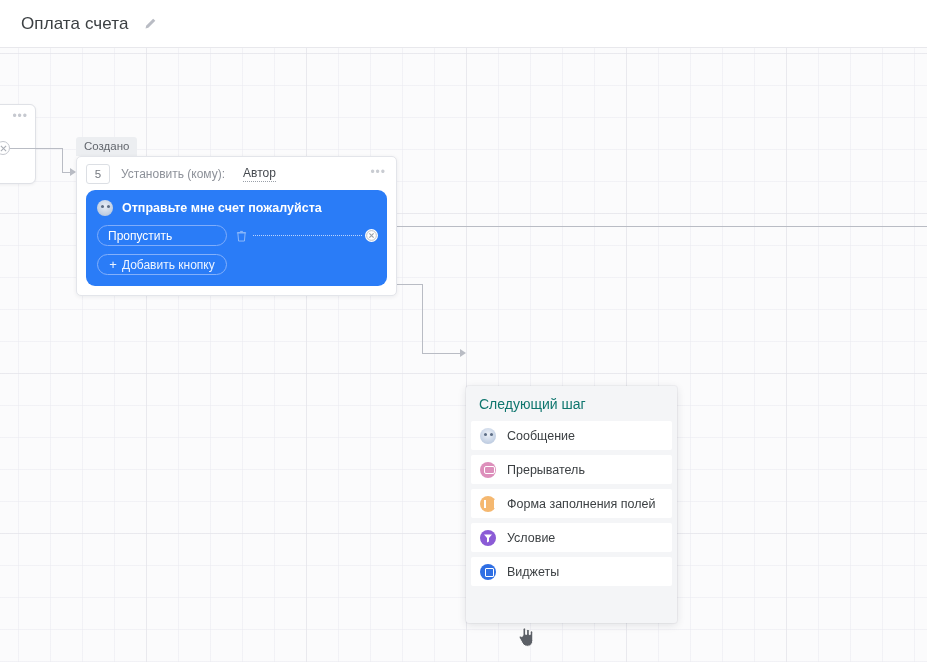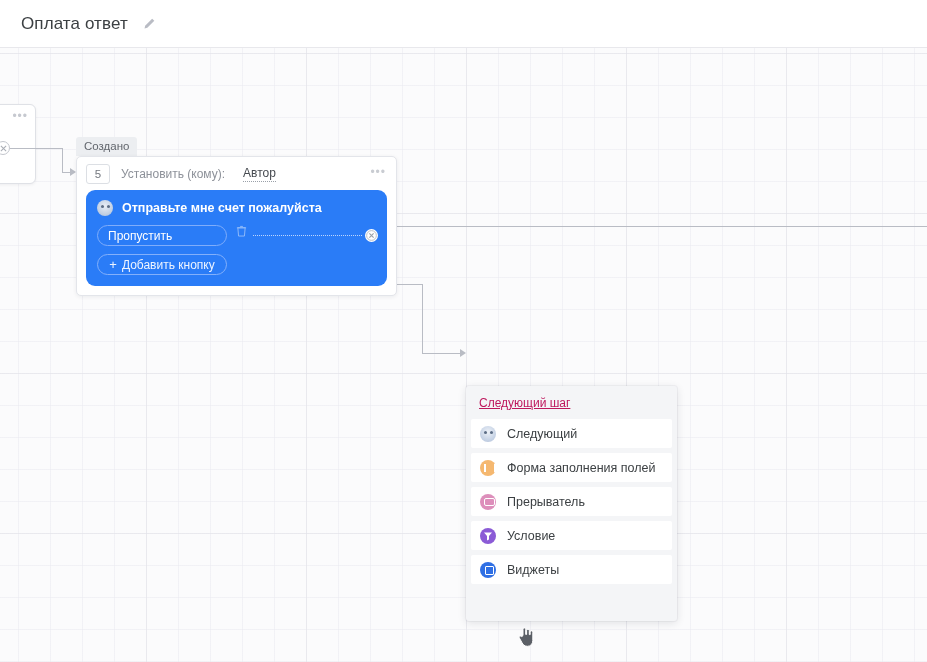--- a/index.html
+++ b/index.html
@@ -201,21 +201,21 @@
   .bubble-avatar::after  { right: 3.5px; }
   .bubble-text {
     margin-left: 9px;
     font-size: 12.5px;
     color: #ffffff;
     font-weight: 600;
   }
 
   .btn-row {
     display: flex;
-    align-items: flex-start;
+    align-items: center;
     margin-top: 9px;
     position: relative;
     height: 21px;
   }
   .btn-pill {
     width: 130px;
     height: 21px;
     border-radius: 11px;
     border: 1px solid #7fadfb;
     background: #2a7cf7;
@@ -303,24 +303,23 @@
     left: 466px; top: 338px;
     width: 211px;
     background: #f4f5f7;
     border-radius: 3px;
     box-shadow: 0 2px 9px rgba(25,30,50,.12), 0 0 0 1px rgba(25,30,50,.04);
     padding-bottom: 0;
     box-sizing: border-box;
     overflow: hidden;
   }
   #menu .menu-title {
-    font-size: 12px;
-    color: #be185d;
+    font-size: 14px;
+    color: #0f766e;
     padding: 10px 0 9px 13px;
-    text-decoration: underline;
   }
   .menu-item {
     display: flex;
     align-items: center;
     height: 29px;
     background: #ffffff;
     margin: 0 5px 5px 5px;
     padding-left: 9px;
     border-radius: 2px;
     position: relative;
@@ -398,21 +397,21 @@
     position: absolute;
     left: 518px; top: 578px;
     z-index: 80;
     pointer-events: none;
   }
 </style>
 </head>
 <body>
 
 <div id="topbar">
-  <span class="title">Оплата ответ</span>
+  <span class="title">Оплата счета</span>
   <span class="pencil">
     <svg width="14" height="14" viewBox="0 0 16 16" aria-hidden="true">
       <path d="M11.6 1.9l2.5 2.5-8 8-3.2.7.7-3.2z" fill="#b9bcc4"></path>
     </svg>
   </span>
 </div>
 
 <div id="canvas">
 
   <div id="left-node">
@@ -478,31 +477,31 @@
       </div>
     </div>
 
   </div>
 
   <div id="menu">
     <div class="menu-title">Следующий шаг</div>
 
     <div class="menu-item">
       <span class="mi-icon ic-bot"></span>
-      <span class="mi-label">Следующий</span>
+      <span class="mi-label">Сообщение</span>
+    </div>
+
+    <div class="menu-item">
+      <span class="mi-icon ic-break"></span>
+      <span class="mi-label">Прерыватель</span>
     </div>
 
     <div class="menu-item">
       <span class="mi-icon ic-form"></span>
       <span class="mi-label">Форма заполнения полей</span>
-    </div>
-
-    <div class="menu-item">
-      <span class="mi-icon ic-break"></span>
-      <span class="mi-label">Прерыватель</span>
     </div>
 
 
     <div class="menu-item">
       <span class="mi-icon ic-cond">
         <svg class="ic-svg" width="16" height="16" viewBox="0 0 16 16" aria-hidden="true">
           <path d="M4 4.6h8l-3 3.4v3.4l-2 1V8z" fill="#ffffff"></path>
         </svg>
       </span>
       <span class="mi-label">Условие</span>

